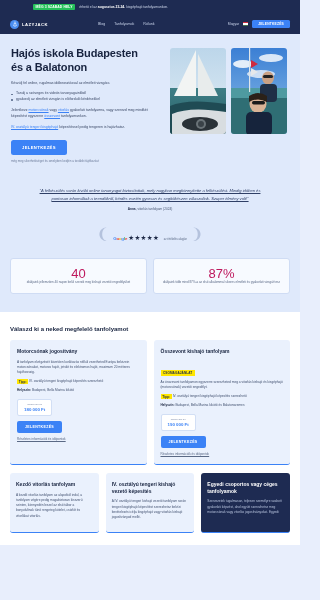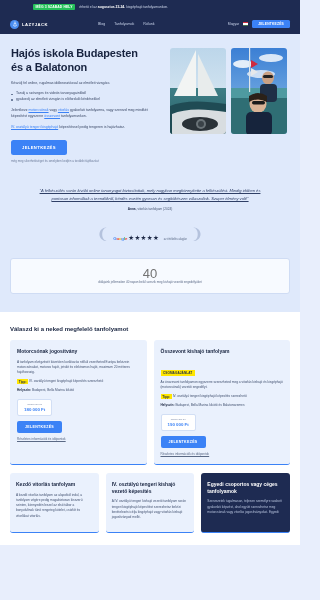--- a/index.html
+++ b/index.html
@@ -121,21 +121,21 @@
   .g-logo span:nth-child(6) { color: #EA4335; }
   .stars { color: #1f2b48; font-size: 6.5px; letter-spacing: .4px; line-height: 1; }
   .grev-cap { font-size: 2.6px; color: #5a6985; margin-top: 1.5px; }
 
   
   .stats { background: #dfe9fb; display: flex; gap: 6px; padding: 0 10px 18px; }
   .stat {
     flex: 1; background: #f7faff; border: .5px solid #cfdcf4; border-radius: 3px;
     padding: 8px 5px 9px; text-align: center;
   }
-  .stat-num { font-size: 13px; color: #737373; font-weight: 400; line-height: 1; }
+  .stat-num { font-size: 13px; color: #be185d; font-weight: 400; line-height: 1; }
   .stat-desc { font-size: 3px; color: #5a6985; line-height: 1.5; }
 
   
   .courses { background: #ffffff; padding: 14px 10px 12px; }
   .sec-title { font-size: 6px; font-weight: bold; color: #17233f; margin-bottom: 8px; }
   .crow { display: flex; gap: 7px; margin-bottom: 8px; }
   .card {
     flex: 1; background: #eaf1fd; border-radius: 3px; padding: 8px 7px 8px;
     border-bottom: 1.2px solid #3b82f6; position: relative;
   }
@@ -287,20 +287,24 @@
       </span>
       <span class="laurel">❩</span>
     </div>
   </div>
 
   <div class="stats">
     <div class="stat">
       <div class="stat-num">40</div>
       <div class="stat-desc">diákjaink jellemzően 40 napon belül szerzik meg kishajó vezetői engedélyüket</div>
     </div>
+    <div class="stat">
+      <div class="stat-num">87%</div>
+      <div class="stat-desc">diákjaink több mind 87%-a az első alkalommal sikeres elméleti és gyakorlati vizsgát tesz</div>
+    </div>
   </div>
 
   <div class="courses">
     <div class="sec-title">Válaszd ki a neked megfelelő tanfolyamot</div>
 
     <div class="crow">
 
       <div class="card">
         <div class="card-title">Motorcsónak jogosítvány</div>
         <div class="card-body">A tanfolyam elvégzését követően korlátozás nélkül vezetheted Európa belvizein motorcsónakot, motoros hajót, jetskit és elektromos hajót, maximum 20 méteres hajóhosszig.</div>

